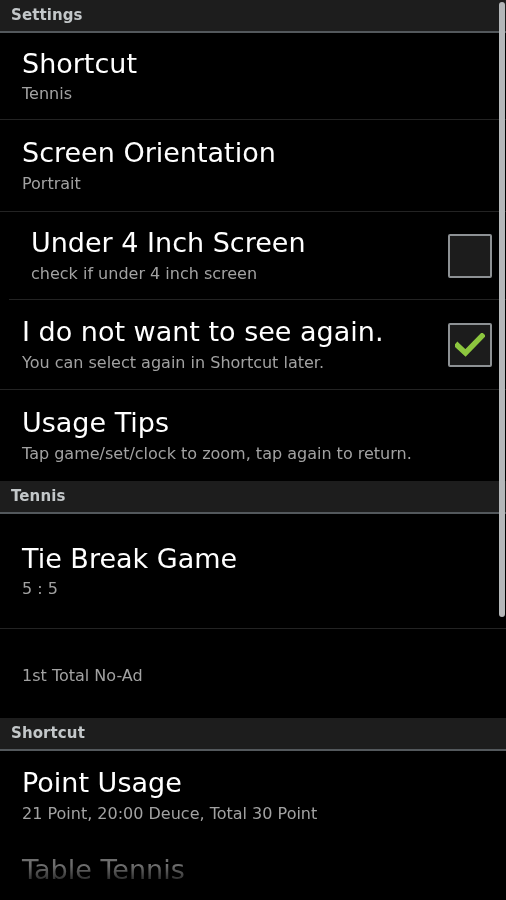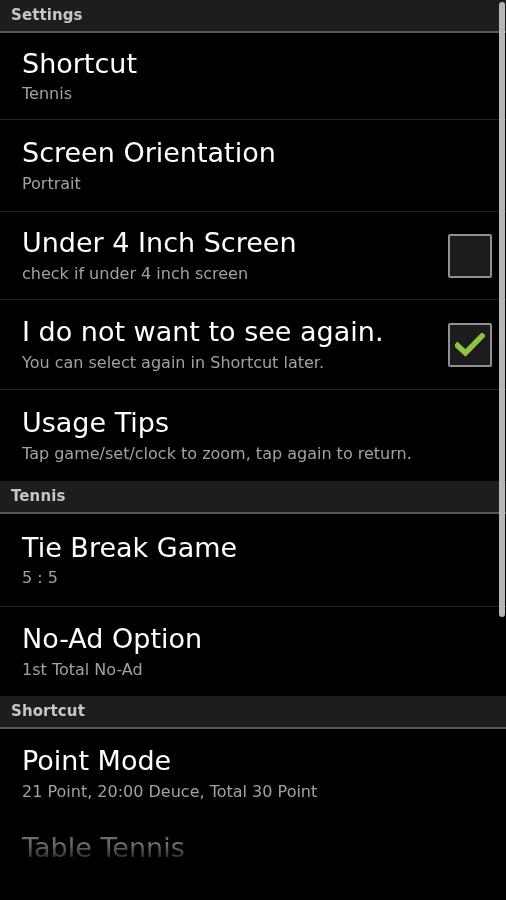--- a/index.html
+++ b/index.html
@@ -69,24 +69,24 @@
     font-size: 16px;
     color: #a2a2a2;
     line-height: 1.2;
     margin-top: 5px;
     white-space: nowrap;
   }
 
   
   .h-row-1 { height: 87px; }     
   .h-row-2 { height: 92px; }     
-  .h-row-3 { height: 88px; }     
+  .h-row-3 { height: 88px; margin-left: 9px; }     
   .h-row-4 { height: 90px; gap: 46px; }     
   .h-row-5 { height: 91px; }     
-  .h-row-6 { height: 93px; }     
+  .h-row-6 { height: 115px; }     
   .h-row-7 { height: 89px; }     
   .h-row-8 { height: 89px; }     
   .h-row-9 { height: 60px; }     
 
   
   .checkbox {
     flex: 0 0 auto;
     width: 44px;
     height: 44px;
     box-sizing: border-box;
@@ -195,32 +195,31 @@
 
   <div class="pref-row h-row-6">
     <div class="pref-text">
       <div class="pref-title">Tie Break Game</div>
       <div class="pref-summary">5 : 5</div>
     </div>
   </div>
 
   <div class="pref-row h-row-7 no-divider">
     <div class="pref-text">
-      <div class="pref-title">No-Ad Option</div>
       <div class="pref-summary">1st Total No-Ad</div>
     </div>
   </div>
 
   <div class="section-header">
     <span class="sh-label">Shortcut</span>
   </div>
 
   <div class="pref-row h-row-8 no-divider">
     <div class="pref-text">
-      <div class="pref-title">Point Mode</div>
+      <div class="pref-title">Point Usage</div>
       <div class="pref-summary">21 Point, 20:00 Deuce, Total 30 Point</div>
     </div>
   </div>
 
 
   <div class="pref-row h-row-9 no-divider clipped">
     <div class="pref-text">
       <div class="pref-title">Table Tennis</div>
     </div>
     <div class="fade-mask"></div>

